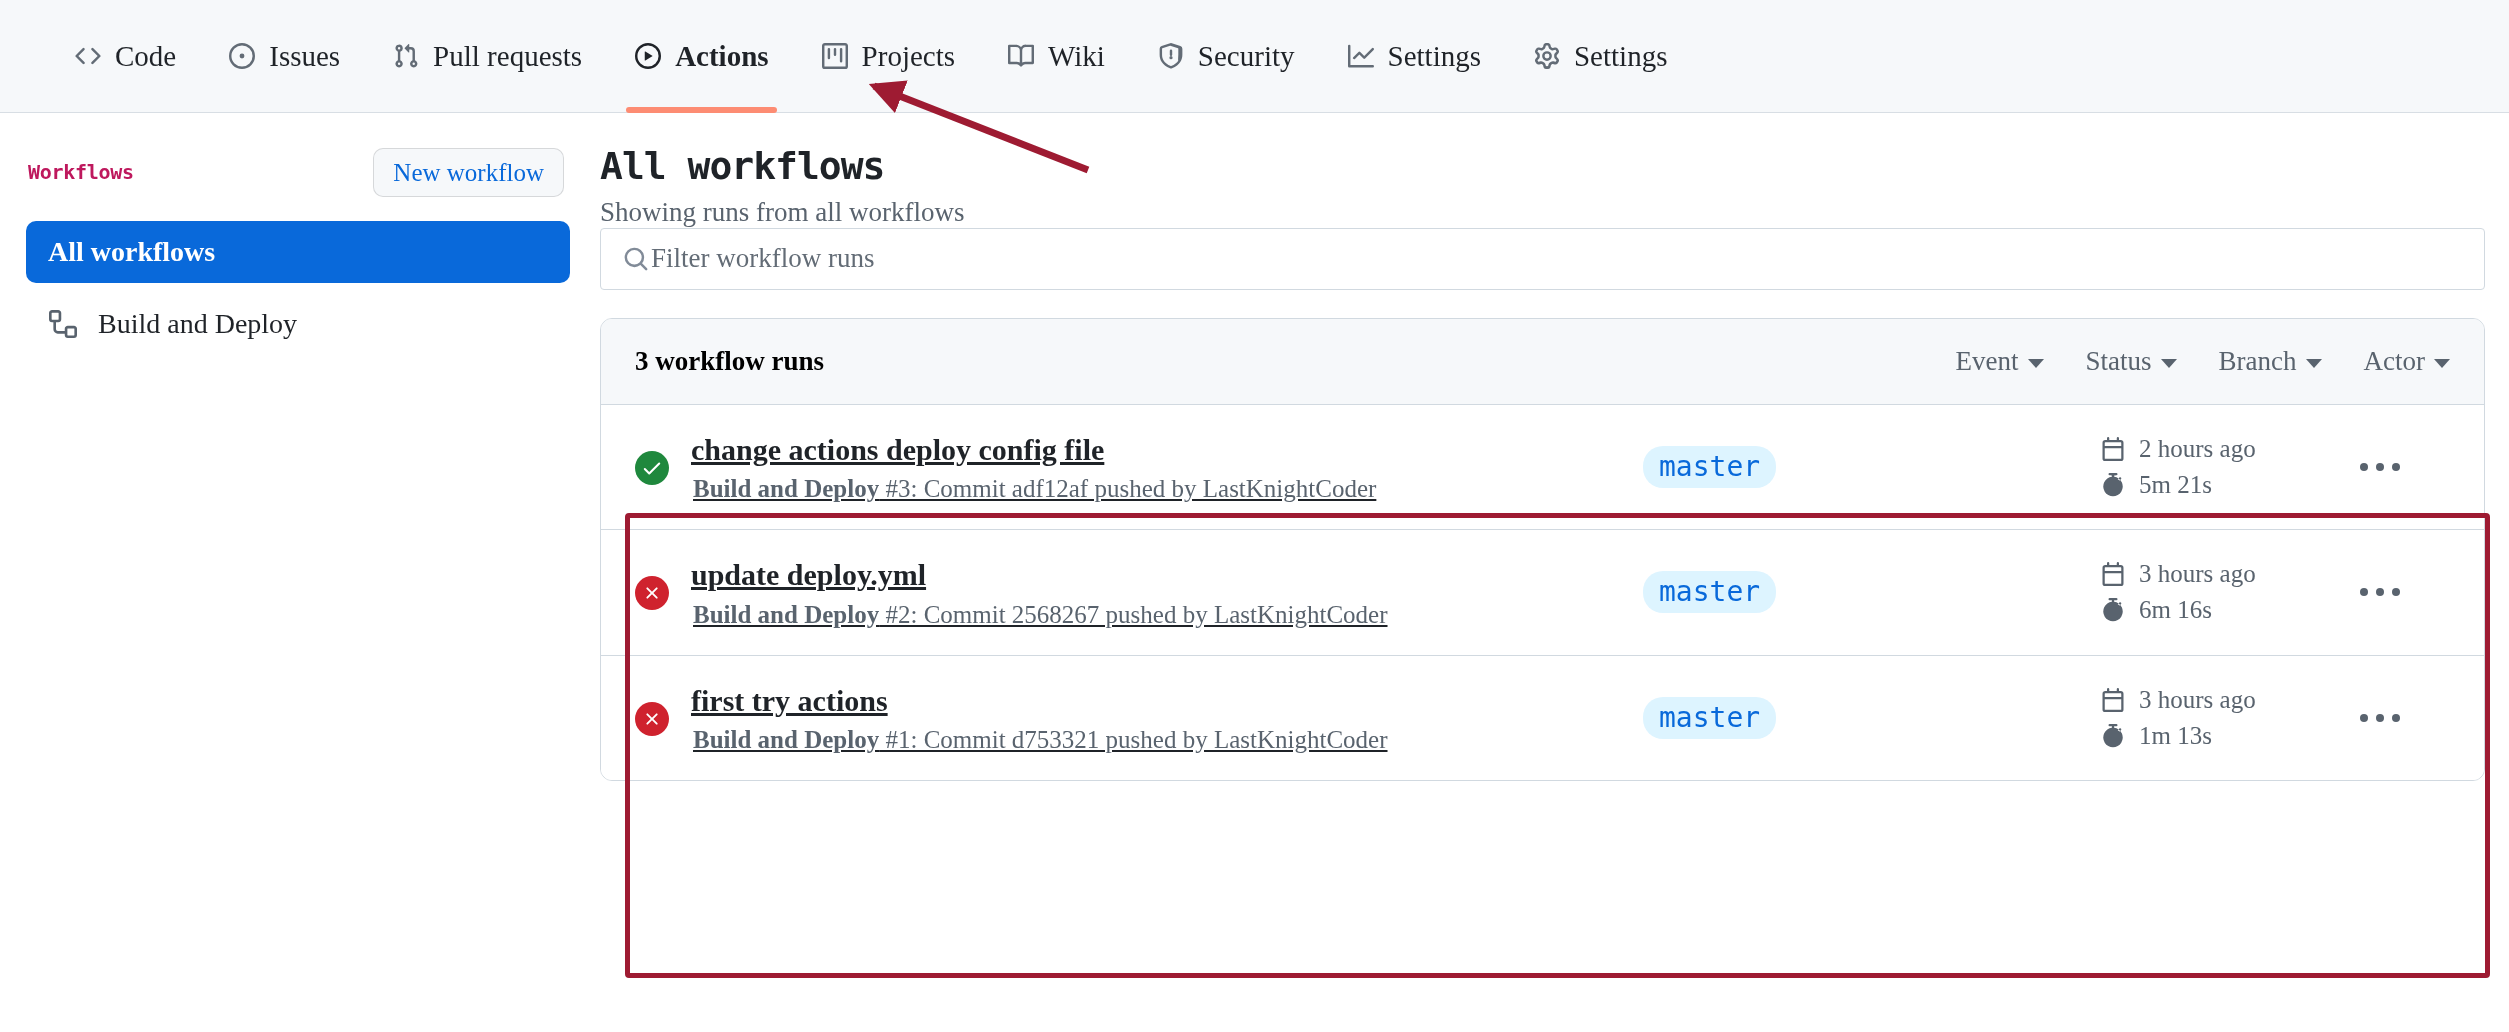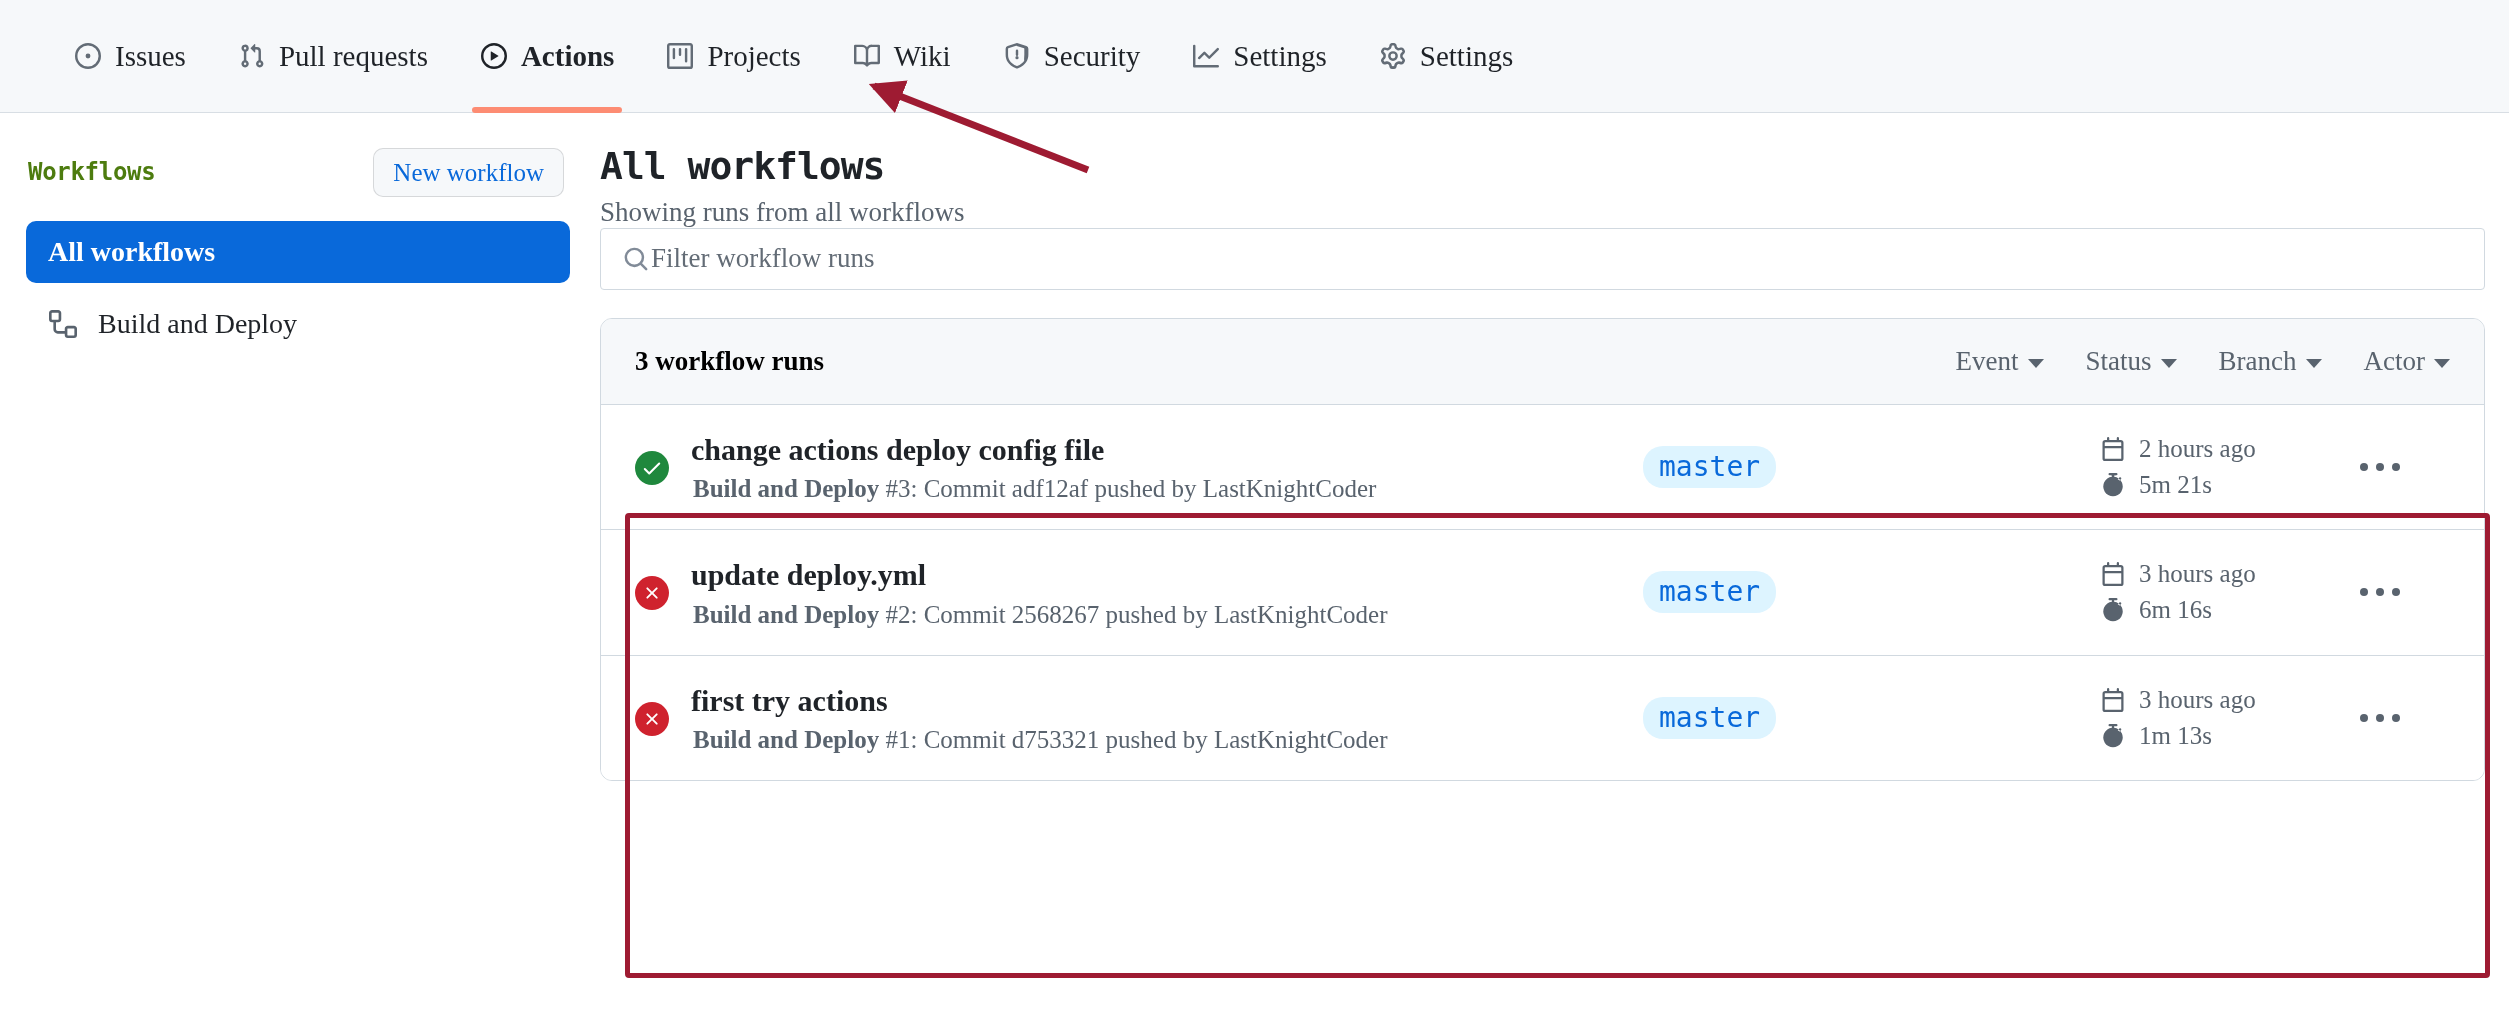--- a/index.html
+++ b/index.html
@@ -88,23 +88,23 @@
   }
   .sidebar-head {
     display: flex;
     align-items: center;
     justify-content: space-between;
     height: 58px;
     padding: 0 6px 0 2px;
   }
   .sidebar-title {
     font-family: "DejaVu Sans Mono", "Liberation Mono", monospace;
-    font-size: 24px;
+    font-size: 20px;
     font-weight: 700;
-    color: #4d7c0f;
+    color: #be185d;
     letter-spacing: -0.3px;
   }
   .new-workflow-btn {
     background: #f6f8fa;
     border: 1px solid rgba(31,35,40,0.15);
     border-radius: 10px;
     color: #0969da;
     font-size: 25px;
     padding: 11px 19px;
     cursor: pointer;
@@ -251,20 +251,21 @@
   .status-icon.success { background: #1f883d; }
   .status-icon.failure { background: #cf222e; }
   .status-icon svg { display: block; }
 
   .run-main {
     display: flex;
     flex-direction: column;
     min-width: 0;
     flex: 0 0 auto;
     width: 900px;
+    text-decoration: underline;
   }
   .run-title {
     font-size: 30px;
     font-weight: 700;
     color: #1f2328;
     line-height: 1.25;
     cursor: pointer;
     white-space: nowrap;
   }
   .run-sub {
@@ -347,20 +348,28 @@
     position: absolute;
     pointer-events: none;
   }
 </style>
 </head>
 <body>
 
 <div class="repo-nav">
   <div class="nav-list">
 
+    <div class="nav-item">
+      <span class="nav-icon">
+        <svg width="26" height="26" viewBox="0 0 16 16" fill="currentColor">
+            <path d="M4.72 3.22a.75.75 0 0 1 1.06 1.06L2.06 8l3.72 3.72a.75.75 0 1 1-1.06 1.06L.47 8.53a.75.75 0 0 1 0-1.06Zm6.56 0a.75.75 0 1 0-1.06 1.06L13.94 8l-3.72 3.72a.75.75 0 1 0 1.06 1.06l4.25-4.25a.75.75 0 0 0 0-1.06Z"></path>
+          </svg>
+      </span>
+      <span class="nav-label">Code</span>
+    </div>
 
     <div class="nav-item">
       <span class="nav-icon">
         <svg width="26" height="26" viewBox="0 0 16 16" fill="currentColor">
             <path d="M8 9.5a1.5 1.5 0 1 0 0-3 1.5 1.5 0 0 0 0 3Z"></path>
             <path d="M8 0a8 8 0 1 1 0 16A8 8 0 0 1 8 0ZM1.5 8a6.5 6.5 0 1 0 13 0 6.5 6.5 0 0 0-13 0Z"></path>
           </svg>
       </span>
       <span class="nav-label">Issues</span>
     </div>

